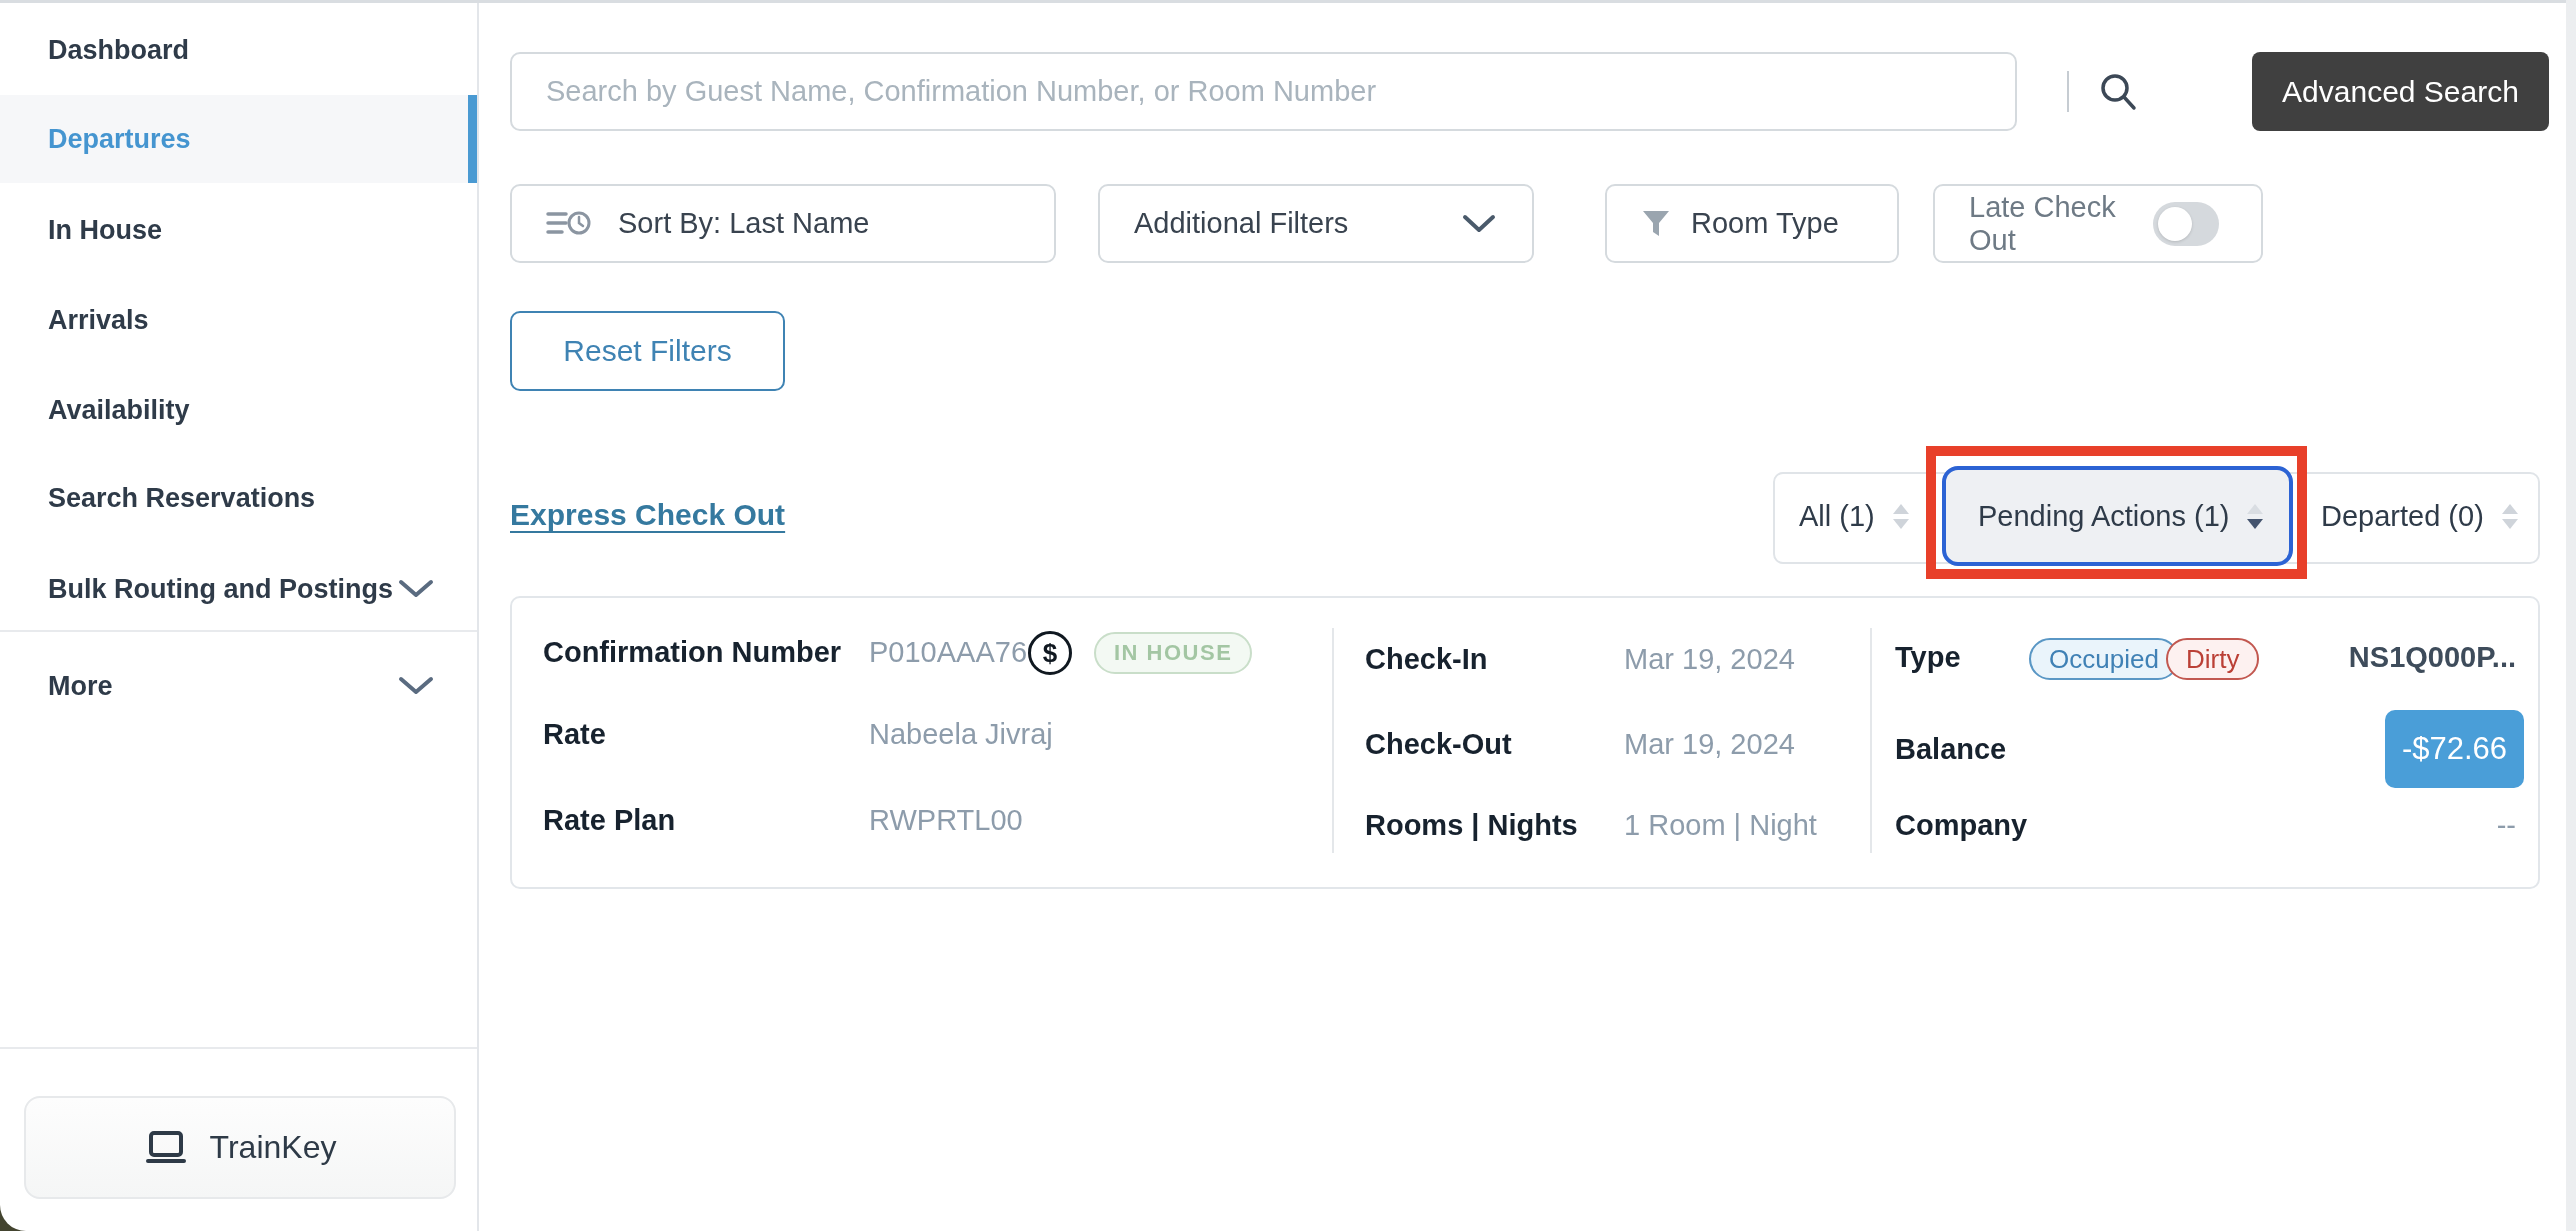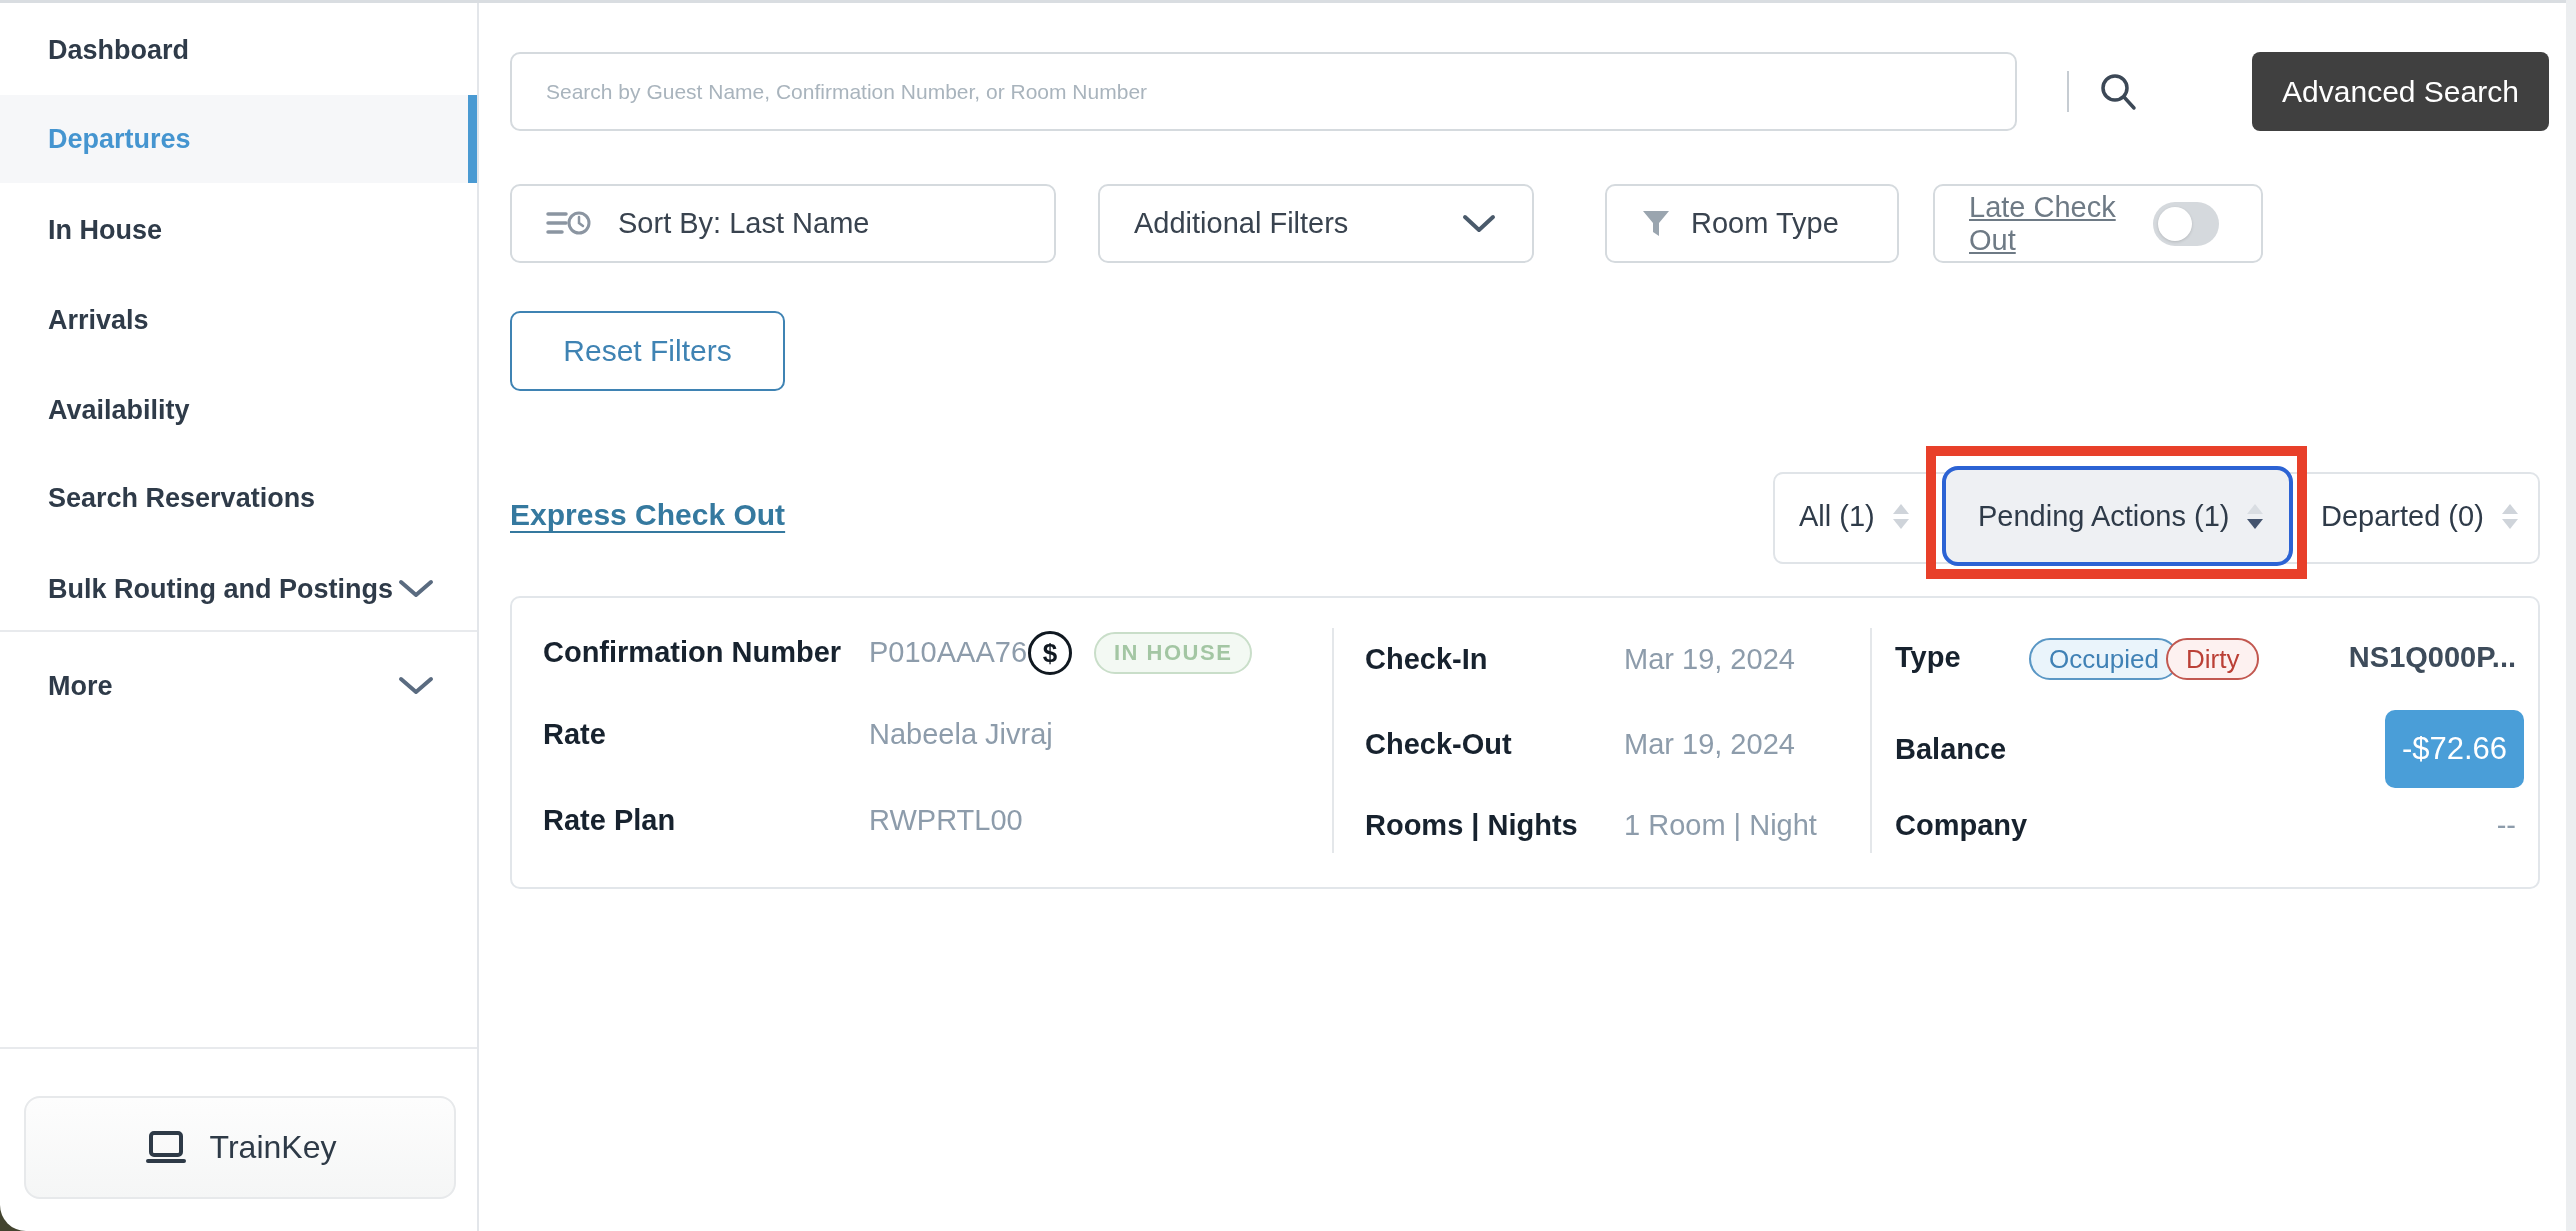--- a/index.html
+++ b/index.html
@@ -24,21 +24,21 @@
   .side-divider{position:absolute;left:0;width:477px;height:2px;background:#e8eaed;}
   .trainkey-btn{left:24px;top:1096px;width:432px;height:103px;border:2px solid #e7e9eb;border-radius:16px;
     background:linear-gradient(#fdfdfd,#f5f6f6);display:flex;align-items:center;justify-content:center;gap:22px;
     box-sizing:border-box;cursor:pointer;}
   .trainkey-label{font-size:32px;font-weight:400;color:#2e3a47;}
   .dark-corner{left:0;bottom:0;width:26px;height:28px;background:#43442f;}
   .dark-corner::after{content:"";position:absolute;inset:0;background:#fff;border-bottom-left-radius:26px;}
 
   
   .search-input{left:510px;top:52px;width:1507px;height:79px;border:2px solid #d5dade;border-radius:10px;
-    box-sizing:border-box;padding:0 120px 0 34px;font-size:21px;color:#2d3a47;outline:none;background:#fff;
+    box-sizing:border-box;padding:0 120px 0 34px;font-size:29px;color:#2d3a47;outline:none;background:#fff;
     font-family:"Liberation Sans","DejaVu Sans",sans-serif;}
   .search-input::placeholder{color:#a9b4bd;}
   .search-divider{left:2067px;top:71px;width:2px;height:41px;background:#c6ccd2;}
   .search-glass{left:2096px;top:70px;width:44px;height:44px;cursor:pointer;}
   .adv-btn{left:2252px;top:52px;width:297px;height:79px;background:#404040;border:none;border-radius:8px;
     color:#fff;font-size:30px;display:flex;align-items:center;justify-content:center;cursor:pointer;
     font-family:"Liberation Sans","DejaVu Sans",sans-serif;}
 
   
   .fbox{position:absolute;top:184px;height:79px;border:2px solid #d5dade;border-radius:10px;background:#fff;
@@ -179,21 +179,21 @@
 
 <div class="fbox" style="left:1577px;width:294px;margin-left:28px;">
   <span class="pad">
     <svg width="30" height="30" viewBox="0 0 30 30">
         <path d="M2 2 H28 L18 14 V27 L12 23 V14 Z" fill="#9aa5af"></path>
       </svg>
   </span>
   <span style="margin-left:20px;">Room Type</span>
 </div>
 
-<div class="fbox" style="left:1933px;width:330px;justify-content:space-between;padding-right:42px;color:#6e7a85;text-decoration:underline;">
+<div class="fbox" style="left:1933px;width:330px;justify-content:space-between;padding-right:42px;color:#6e7a85;">
   <span class="pad">Late Check Out</span>
   <span class="toggle">
       <span class="knob"></span>
     </span>
 </div>
 
 <button class="abs reset-btn">Reset Filters</button>
 
 <a class="abs express-link">Express Check Out</a>
 

